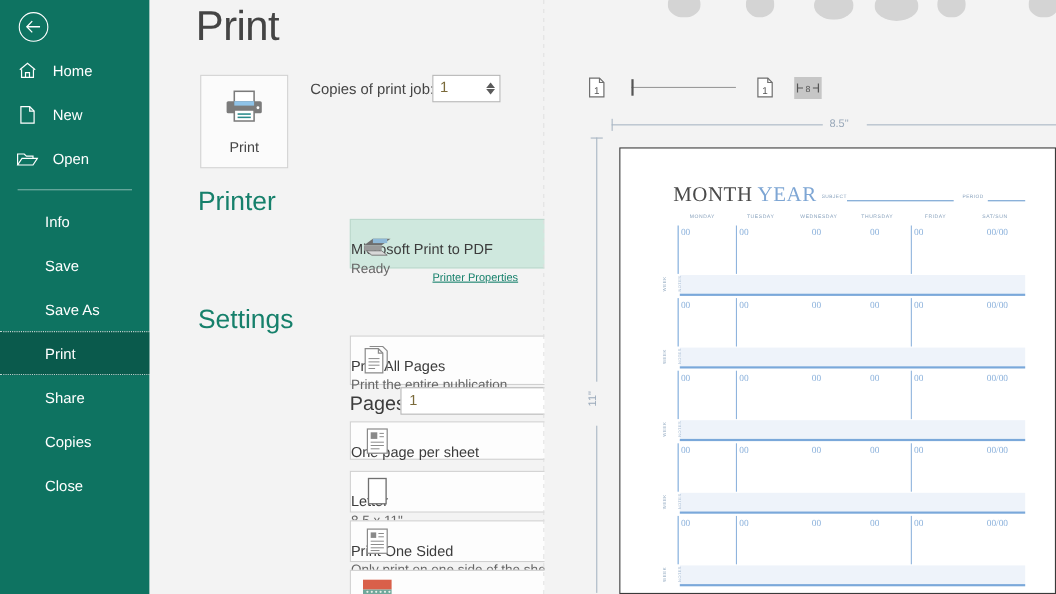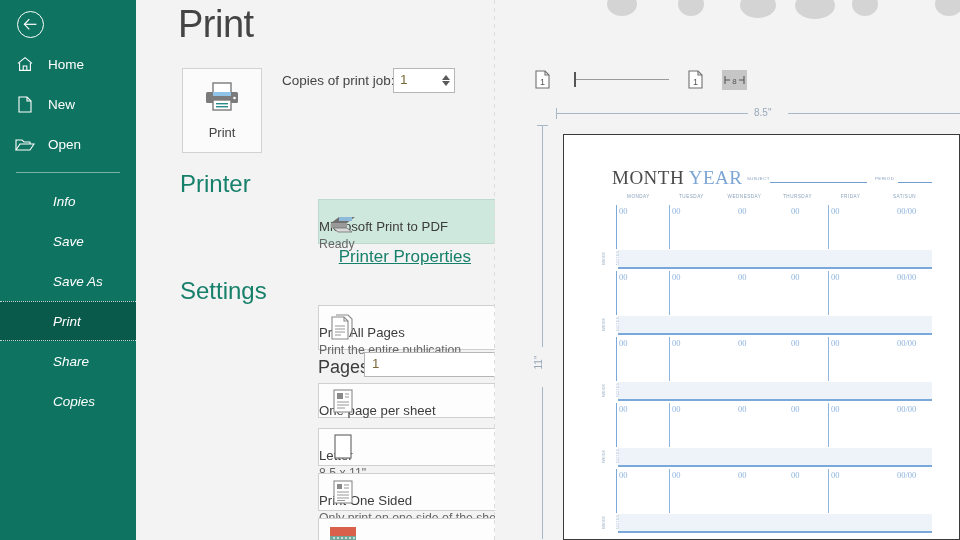--- a/index.html
+++ b/index.html
@@ -23,21 +23,21 @@
   }
   .back-circle{ width:27px; height:27px; border:1.4px solid #ffffff; border-radius:50%;
     display:flex; align-items:center; justify-content:center; }
   .nav-item{
     position:relative; display:flex; align-items:center;
     height:40px; color:#ffffff; font-size:13.5px; cursor:pointer;
     padding-left:14px;
   }
   .nav-item .ico{ width:22px; height:20px; margin-right:12px; display:flex; align-items:center; justify-content:center; }
   .nav-item.indent{ padding-left:41px; }
-  .nav-item.indent .lbl{ margin-left:12px;font-style:italic; }
+  .nav-item.indent .lbl{ margin-left:0; }
   .nav-sep{ position:absolute; left:16px; width:104px; height:1px; background:rgba(255,255,255,.45); }
   .nav-item.active{
     background:#0a5a4c;
     border-top:1px dotted rgba(255,255,255,.75);
     border-bottom:1px dotted rgba(255,255,255,.75);
   }
 
   
   #pane{ position:absolute; left:136px; top:0; width:358px; height:540px; background:#f3f3f3; }
   #divider{ position:absolute; left:494px; top:0; width:1px; height:540px;
@@ -75,21 +75,21 @@
   .combo.hl{ background:#cfe8de; border-color:#bcd9cd; }
   .combo .cico{ position:absolute; left:7px; top:50%; transform:translateY(-50%);
      width:34px; height:30px; display:flex; align-items:center; justify-content:center; }
   .combo .ctxt{ margin-left:48px; padding:5px 22px 5px 0; }
   .combo .c1{ font-size:13.2px; color:#3c3c3c; line-height:18px; }
   .combo .c2{ font-size:12.3px; color:#666; line-height:17px; }
   .combo .caret{ position:absolute; right:9px; top:50%; transform:translateY(-50%);
      width:0; height:0; border-left:5px solid transparent; border-right:5px solid transparent;
      border-top:5px solid #444; }
 
-  .link{ position:absolute; right:23px; font-size:17px; color:#16806b;
+  .link{ position:absolute; right:23px; font-size:10px; color:#16806b;
      text-decoration:underline; cursor:pointer; }
 
   .pages-label{ position:absolute; left:182px; font-size:18px; color:#3c3c3c; }
   .pages-input{ position:absolute; left:228px; width:203px; height:25px;
      border:1px solid #b6b6b6; background:#fff; }
   .pages-input span{ position:absolute; left:7px; top:3px; font-size:13.2px; color:#7a6a3a; }
 
   
   #preview{ position:absolute; left:495px; top:0; width:465px; height:540px; background:#f3f3f3; }
   .tb-ico{ position:absolute; cursor:pointer; }
@@ -200,20 +200,23 @@
         <span class="lbl">Save As</span>
       </div>
       <div class="nav-item indent active">
         <span class="lbl">Print</span>
       </div>
       <div class="nav-item indent">
         <span class="lbl">Share</span>
       </div>
       <div class="nav-item indent">
         <span class="lbl">Copies</span>
+      </div>
+      <div class="nav-item indent">
+        <span class="lbl">Close</span>
       </div>
     </div>
   </div>
 
   <div id="pane">
 
     <div class="page-title">Print</div>
 
     <div class="print-btn">
       <span>

